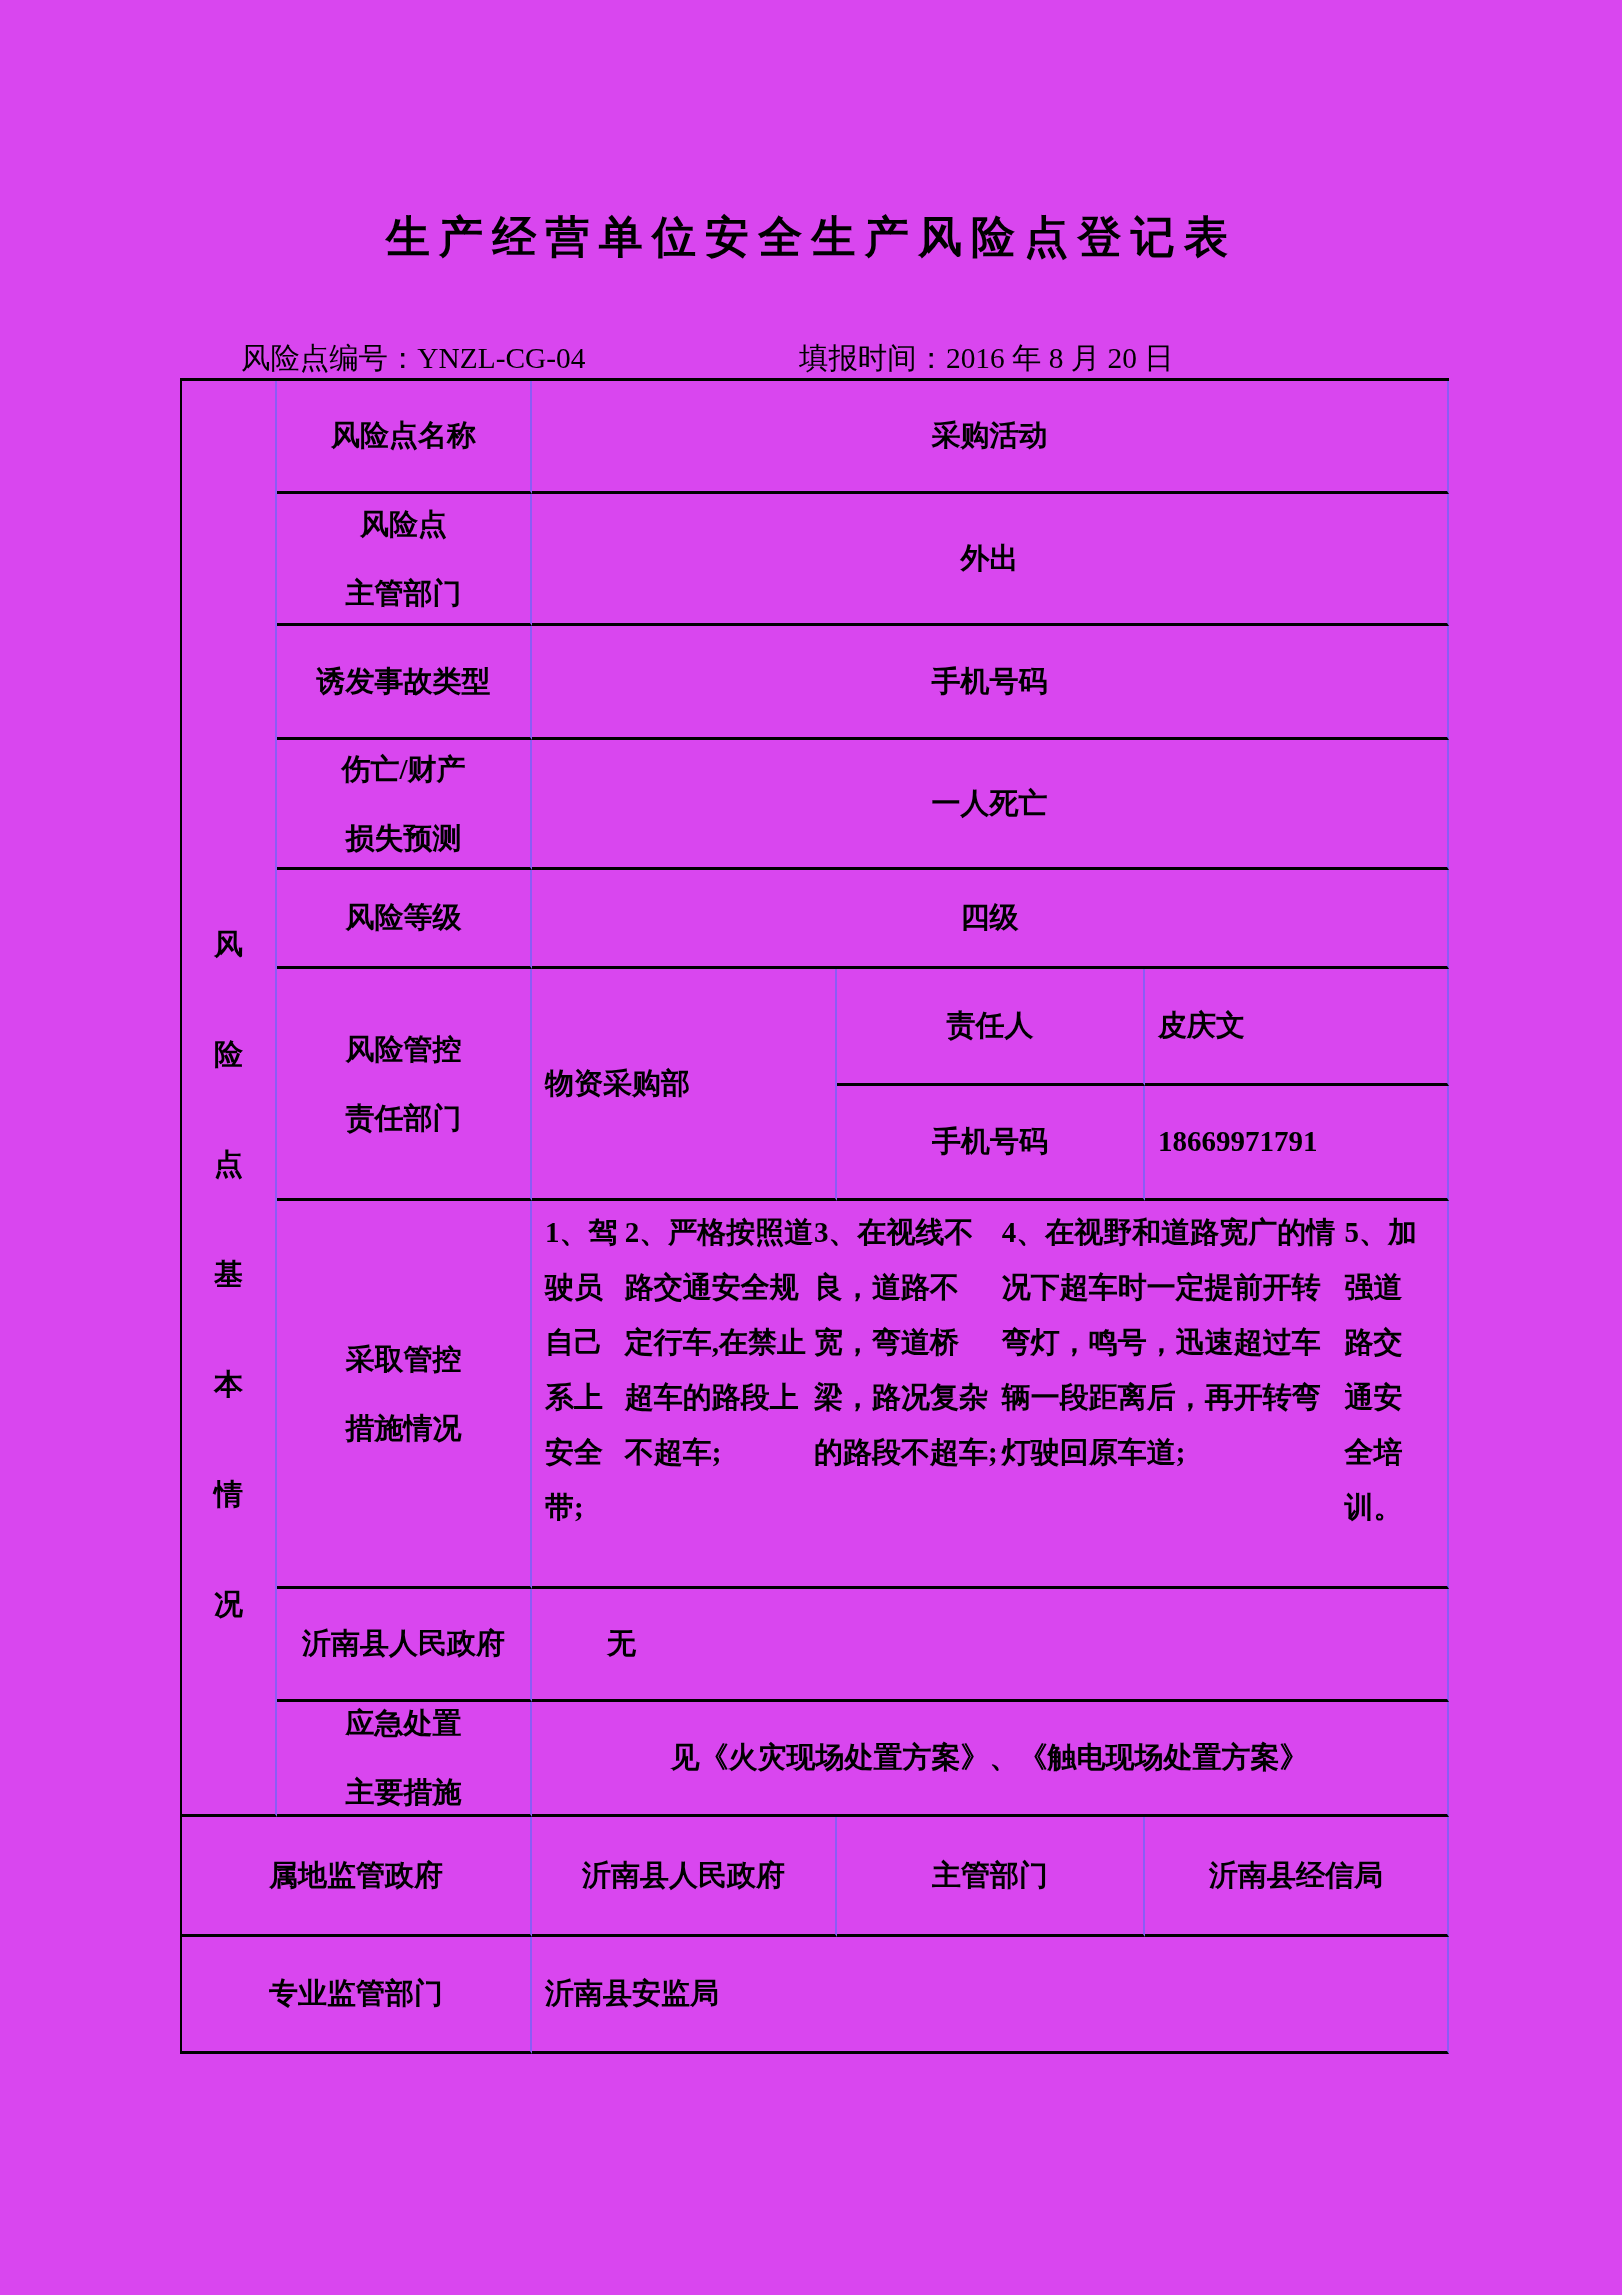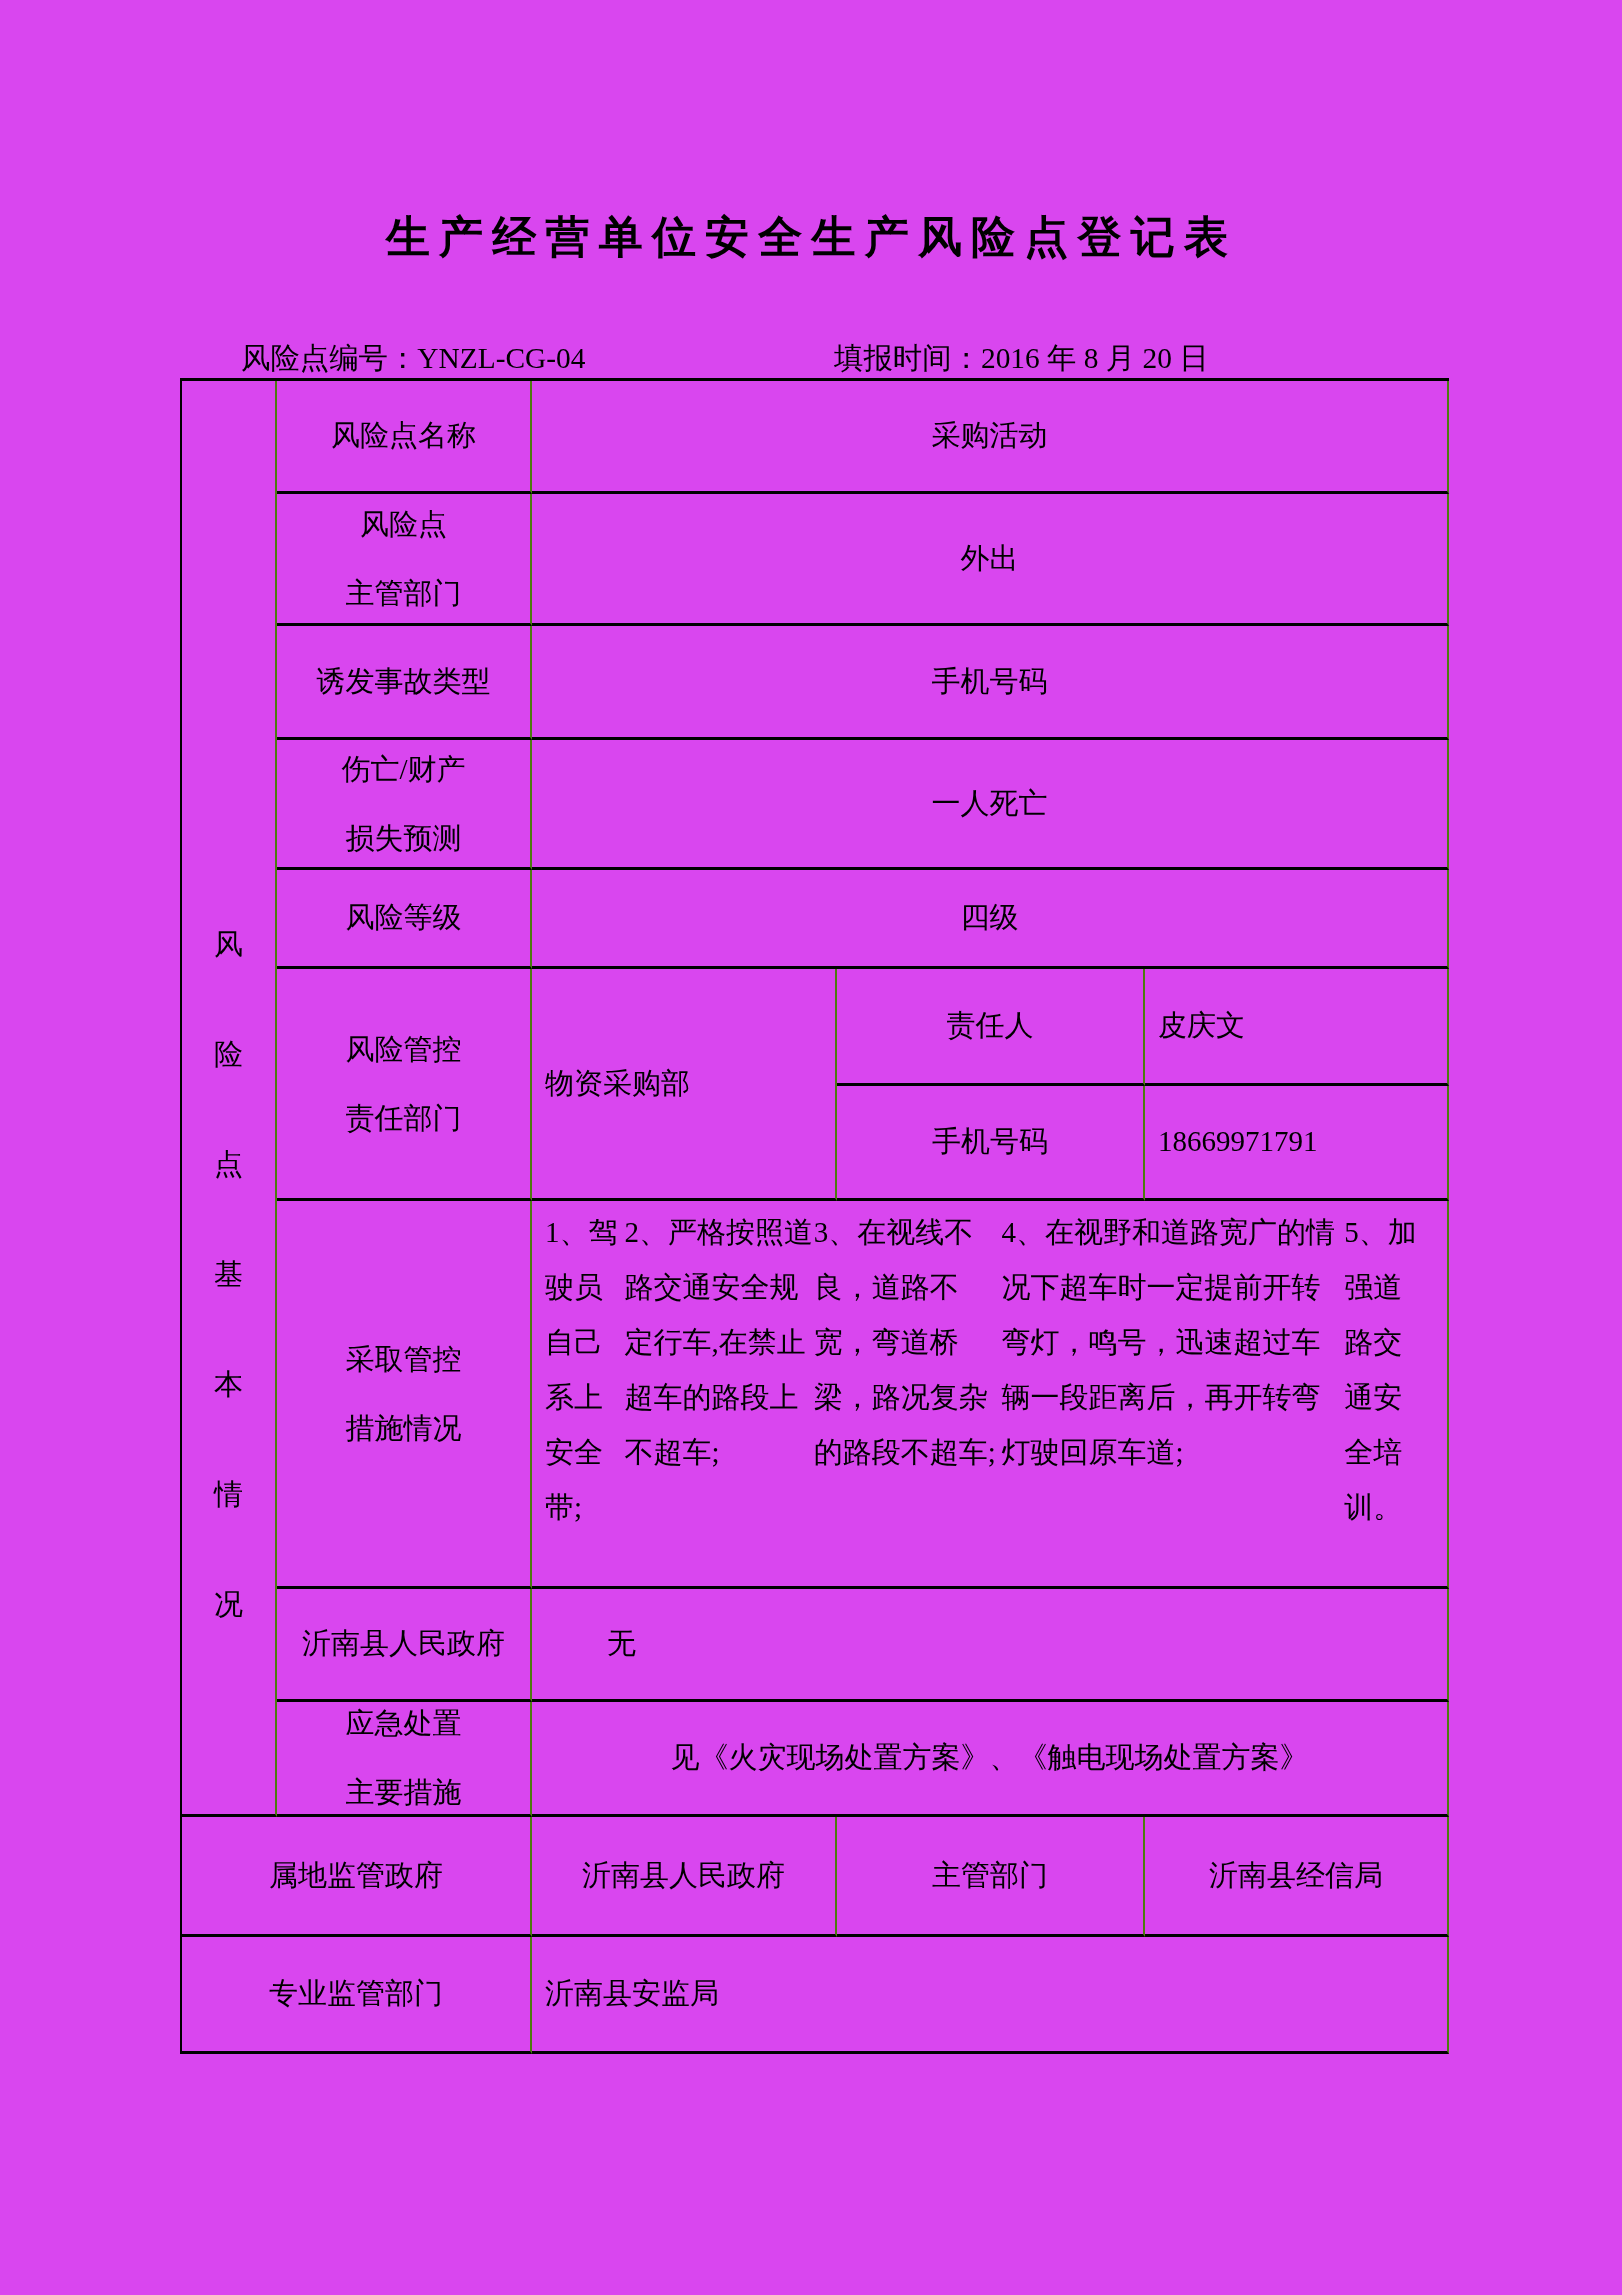--- a/index.html
+++ b/index.html
@@ -13,37 +13,38 @@
   }
   .title{
     position:absolute;top:208px;left:0;right:0;
     margin:0;
     text-align:center;
     font-size:44px;font-weight:bold;
     letter-spacing:9.2px;
   }
   .meta-line{position:absolute;top:339px;left:0;right:0;height:39px;font-size:29.4px;}
   .meta-left{position:absolute;left:241px;top:0;white-space:pre;}
-  .meta-right{position:absolute;left:799px;top:0;white-space:pre;margin-left:35px;}
+  .meta-right{position:absolute;left:799px;top:0;white-space:pre;}
   .risk-table{
     position:absolute;left:180px;top:378px;
     display:grid;
     grid-template-columns:95px 255px 305px 308px 304px;
     grid-template-rows:113px 132px 114px 130px 99px 117px 115px 388px 113px 115px 120px 117px;
     border-top:3.9px solid #000;
     border-left:2px solid #000;
     font-size:29px;
   }
   .c{
     box-sizing:border-box;
-    border-right:2px solid #4d7c0f;
+    border-right:2px solid #8b5cf6;
     border-bottom:3.9px solid #000;
     display:flex;align-items:center;justify-content:center;
     text-align:center;
     line-height:1.35;
+    font-weight:bold;
   }
   .two-line{flex-direction:column;}
   .two-line .ln{display:block;line-height:69px;height:69px;}
   .side{flex-direction:column;justify-content:center;padding-top:353px;}
   .side .vchar{display:block;height:110px;line-height:110px;}
   .left{justify-content:flex-start;text-align:left;}
   .pad20{padding-left:13px;}
   .pad25{padding-left:13px;}
   .pad115{padding-left:75px;}
   .measures{

